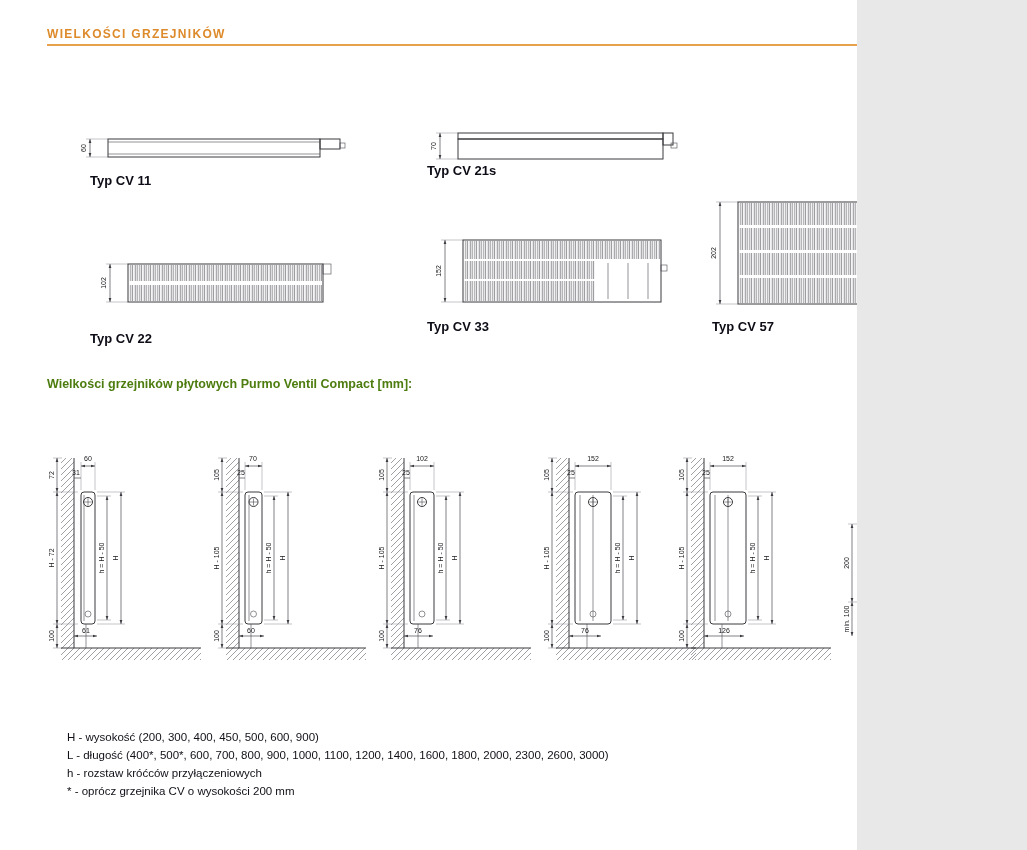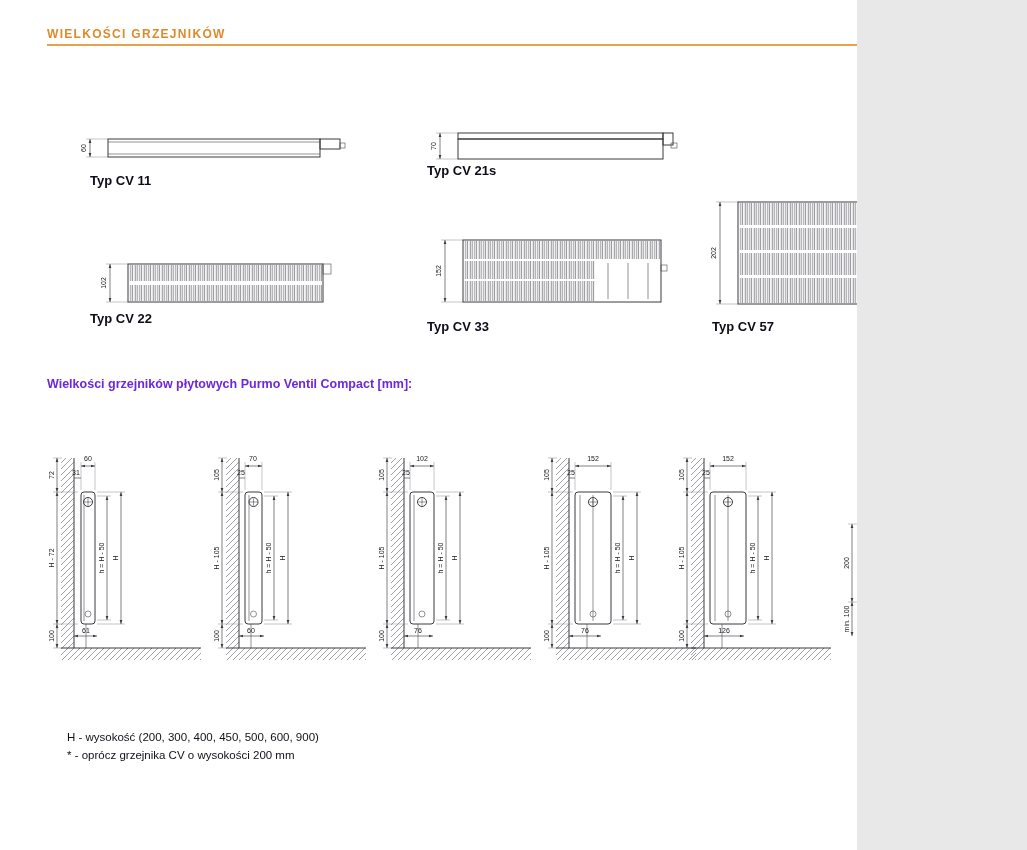--- a/index.html
+++ b/index.html
@@ -2,21 +2,21 @@
 <html><head>
 <meta charset="utf-8">
 <style>
   html,body{margin:0;padding:0;background:#e8e8e8;}
   .page{position:relative;width:857px;height:850px;background:#ffffff;overflow:hidden;
         font-family:"Liberation Sans",sans-serif;color:#12121a;}
   .page-title{position:absolute;left:47px;top:27px;font-size:12px;font-weight:700;
               letter-spacing:1.3px;color:#dd8a2a;}
   .title-rule{position:absolute;left:47px;top:44px;width:933px;height:2px;background:#e6a34c;}
   .type-label{position:absolute;font-size:13px;font-weight:700;color:#0c0c16;}
-  .section-heading{position:absolute;left:47px;top:377px;font-size:12.5px;font-weight:700;color:#6d28d9;}
+  .section-heading{position:absolute;left:47px;top:377px;font-size:12.5px;font-weight:700;color:#4d7c0f;}
   .legend{position:absolute;left:55px;top:731px;font-size:11.5px;color:#101018;}
   .legend div{margin-bottom:6px;padding-left:12px;}
   svg{position:absolute;overflow:visible;}
   svg text{font-family:"Liberation Sans",sans-serif;}
   .ln{stroke:#3a3a3e;stroke-width:1;fill:none;}
   .lnt{stroke:#4a4a50;stroke-width:0.6;fill:none;}
   .dim{stroke:#4a4a52;stroke-width:0.7;fill:none;}
   .ext{stroke:#8a8a92;stroke-width:0.5;fill:none;}
   .dt{font-size:7px;fill:#18181c;}
 </style>
@@ -82,21 +82,21 @@
       <line class="dim" x1="12" y1="6" x2="12" y2="44" marker-start="url(#arr)" marker-end="url(#arr)"></line>
       <text class="dt" text-anchor="middle" transform="translate(8 25) rotate(-90)">102</text>
     </g>
     <g>
       <rect x="30" y="6" width="195" height="38" fill="#ffffff" class="ln"></rect>
       <rect x="31" y="7" width="193" height="16" fill="url(#fins)" stroke="none"></rect>
       <rect x="31" y="27" width="193" height="16" fill="url(#fins)" stroke="none"></rect>
       <rect x="225" y="6" width="8" height="10" fill="#ffffff" class="lnt"></rect>
     </g>
   </svg>
-  <div class="type-label" style="left:90px;top:311px">Typ CV 22</div>
+  <div class="type-label" style="left:90px;top:331px">Typ CV 22</div>
 
   <svg style="left:433px;top:235px" width="240" height="72" viewBox="0 0 240 72">
     <g>
       <line class="ext" x1="8" y1="5" x2="30" y2="5"></line>
       <line class="ext" x1="8" y1="67" x2="30" y2="67"></line>
       <line class="dim" x1="12" y1="5" x2="12" y2="67" marker-start="url(#arr)" marker-end="url(#arr)"></line>
       <text class="dt" text-anchor="middle" transform="translate(8 36) rotate(-90)">152</text>
     </g>
     <g>
       <rect x="30" y="5" width="198" height="62" fill="#ffffff" class="ln"></rect>
@@ -421,16 +421,18 @@
       <line class="dim" x1="160" y1="46" x2="160" y2="124" marker-start="url(#arr)" marker-end="url(#arr)"></line>
       <text class="dt" text-anchor="middle" transform="translate(157 85) rotate(-90)">200</text>
       <line class="ext" x1="90" y1="166" x2="90" y2="180"></line>
       <line class="dim" x1="30" y1="176" x2="90" y2="176" marker-start="url(#arr)" marker-end="url(#arr)"></line>
       <text class="dt" text-anchor="middle" x="60" y="173">126</text>
     </g>
   </svg>
 
   <div class="legend">
     <div>H - wysokość (200, 300, 400, 450, 500, 600, 900)</div>
+    <div>L - długość (400*, 500*, 600, 700, 800, 900, 1000, 1100, 1200, 1400, 1600, 1800, 2000, 2300, 2600, 3000)</div>
+    <div>h - rozstaw króćców przyłączeniowych</div>
     <div>* - oprócz grzejnika CV o wysokości 200 mm</div>
   </div>
 
 </div>
 
 </body></html>

